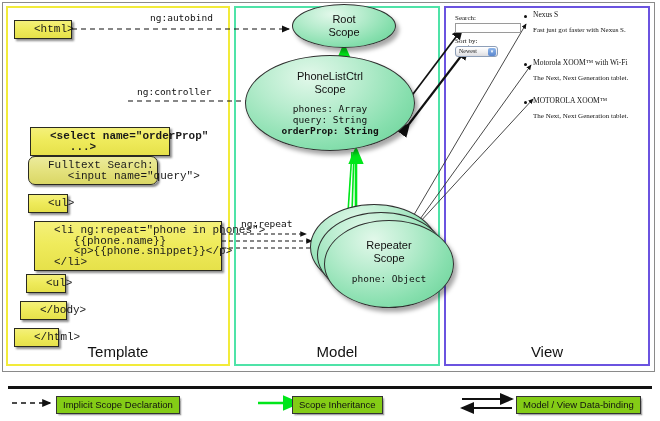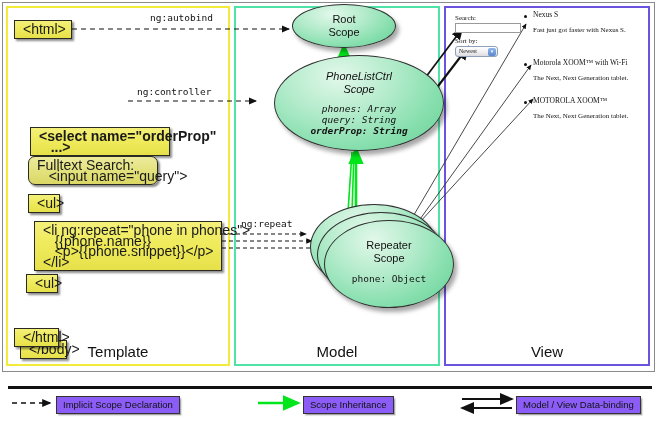--- a/index.html
+++ b/index.html
@@ -28,23 +28,23 @@
     position:absolute;bottom:4px;width:100%;text-align:center;
     font-size:15px;color:#111;font-family:"Liberation Sans",sans-serif;margin-top:44px;
   }
 
   
   .codebox{
     position:absolute;
     background:linear-gradient(180deg,#f4f07a 0%, #efeb5c 45%, #e6e14a 100%);
     border:1.5px solid #2a2a20;
     box-shadow:2px 2px 2px rgba(0,0,0,0.45);
-    font-family:Liberation Sans, sans-serif;
-    font-size:14px;line-height:10.5px;color:#1a1a1a;
-    padding:3px 8px;white-space:pre;box-sizing:border-box;
+    font-family:Liberation Mono, monospace;
+    font-size:11px;line-height:10.5px;color:#1a1a1a;
+    padding:3px 19px;white-space:pre;box-sizing:border-box;
   }
   .codebox.dim{
     background:linear-gradient(180deg,#eceb9c 0%, #e4e27e 50%, #dad765 100%);
     border-radius:7px;
   }
   .codebox.bold{font-weight:bold;}
 
   
   .ellipse{
     position:absolute;border-radius:50%;
@@ -91,21 +91,21 @@
 
   
   .edge-label{
     position:absolute;font-family:"DejaVu Sans Mono","Liberation Mono",monospace;
     font-size:9.5px;color:#111;white-space:nowrap;
   }
 
   
   .legend-rule{position:absolute;left:8px;top:386px;width:644px;height:3px;background:#111;}
   .legend-box{
-    position:absolute;border:1.5px solid #333;background:#8b5cf6;
+    position:absolute;border:1.5px solid #333;background:#84cc16;
     font-family:"Liberation Sans",sans-serif;font-size:9.5px;color:#111;
     padding:2px 6px;box-shadow:1.5px 1.5px 1.5px rgba(0,0,0,0.35);
     box-sizing:border-box;white-space:nowrap;line-height:12px;
   }
   svg.overlay{position:absolute;left:0;top:0;width:660px;height:421px;pointer-events:none;}
 </style>
 </head>
 <body>
 
 <div id="stage">
@@ -169,34 +169,34 @@
 
   <div class="codebox" style="left:28px;top:194px;width:32px;">&lt;ul&gt;</div>
 
   <div class="codebox" style="left:34px;top:221px;width:188px;">&lt;li ng:repeat="phone in phones"&gt;
    {{phone.name}}
    &lt;p&gt;{{phone.snippet}}&lt;/p&gt;
 &lt;/li&gt;</div>
 
   <div class="codebox" style="left:26px;top:274px;width:32px;">&lt;ul&gt;</div>
 
-  <div class="codebox" style="left:20px;top:301px;width:47px;margin-top:39px;">&lt;/body&gt;</div>
+  <div class="codebox" style="left:20px;top:301px;width:47px;">&lt;/body&gt;</div>
 
   <div class="codebox" style="left:14px;top:328px;width:45px;">&lt;/html&gt;</div>
 
   <div class="edge-label" style="left:150px;top:12px;">ng:autobind</div>
   <div class="edge-label" style="left:137px;top:86px;">ng:controller</div>
   <div class="edge-label" style="left:241px;top:218px;">ng:repeat</div>
 
   <div class="ellipse" style="left:292px;top:4px;width:104px;height:44px;">
     <div class="ell-text t-title" style="top:8px;">Root</div>
     <div class="ell-text t-title" style="top:21px;">Scope</div>
   </div>
 
-  <div class="ellipse" style="left:274px;top:55px;width:170px;height:96px;font-style:italic;">
+  <div class="ellipse" style="left:245px;top:55px;width:170px;height:96px;">
     <div class="ell-text t-title" style="top:14px;">PhoneListCtrl</div>
     <div class="ell-text t-title" style="top:27px;">Scope</div>
     <div class="ell-text t-mono" style="top:47px;">phones: Array</div>
     <div class="ell-text t-mono" style="top:58px;">query: String</div>
     <div class="ell-text t-mono b" style="top:69px;">orderProp: String</div>
   </div>
 
   <div class="ellipse" style="left:310px;top:204px;width:128px;height:86px;"></div>
   <div class="ellipse" style="left:317px;top:212px;width:128px;height:86px;"></div>
 
@@ -233,16 +233,16 @@
 
     <line x1="12" y1="403" x2="50" y2="403" stroke="#111" stroke-width="1.3" stroke-dasharray="5,4" marker-end="url(#ah-black)"></line>
 
     <line x1="258" y1="403" x2="297" y2="403" stroke="#00e61a" stroke-width="2.6" marker-end="url(#ah-green)"></line>
 
     <line x1="462" y1="399" x2="512" y2="399" stroke="#111" stroke-width="2" marker-end="url(#ah-black)"></line>
     <line x1="512" y1="408" x2="462" y2="408" stroke="#111" stroke-width="2" marker-end="url(#ah-black)"></line>
   </svg>
 
   <div class="legend-box" style="left:56px;top:396px;">Implicit Scope Declaration</div>
-  <div class="legend-box" style="left:303px;top:396px;">Scope Inheritance</div>
+  <div class="legend-box" style="left:292px;top:396px;">Scope Inheritance</div>
   <div class="legend-box" style="left:516px;top:396px;">Model / View Data-binding</div>
 
 </div>
 
 </body></html>

